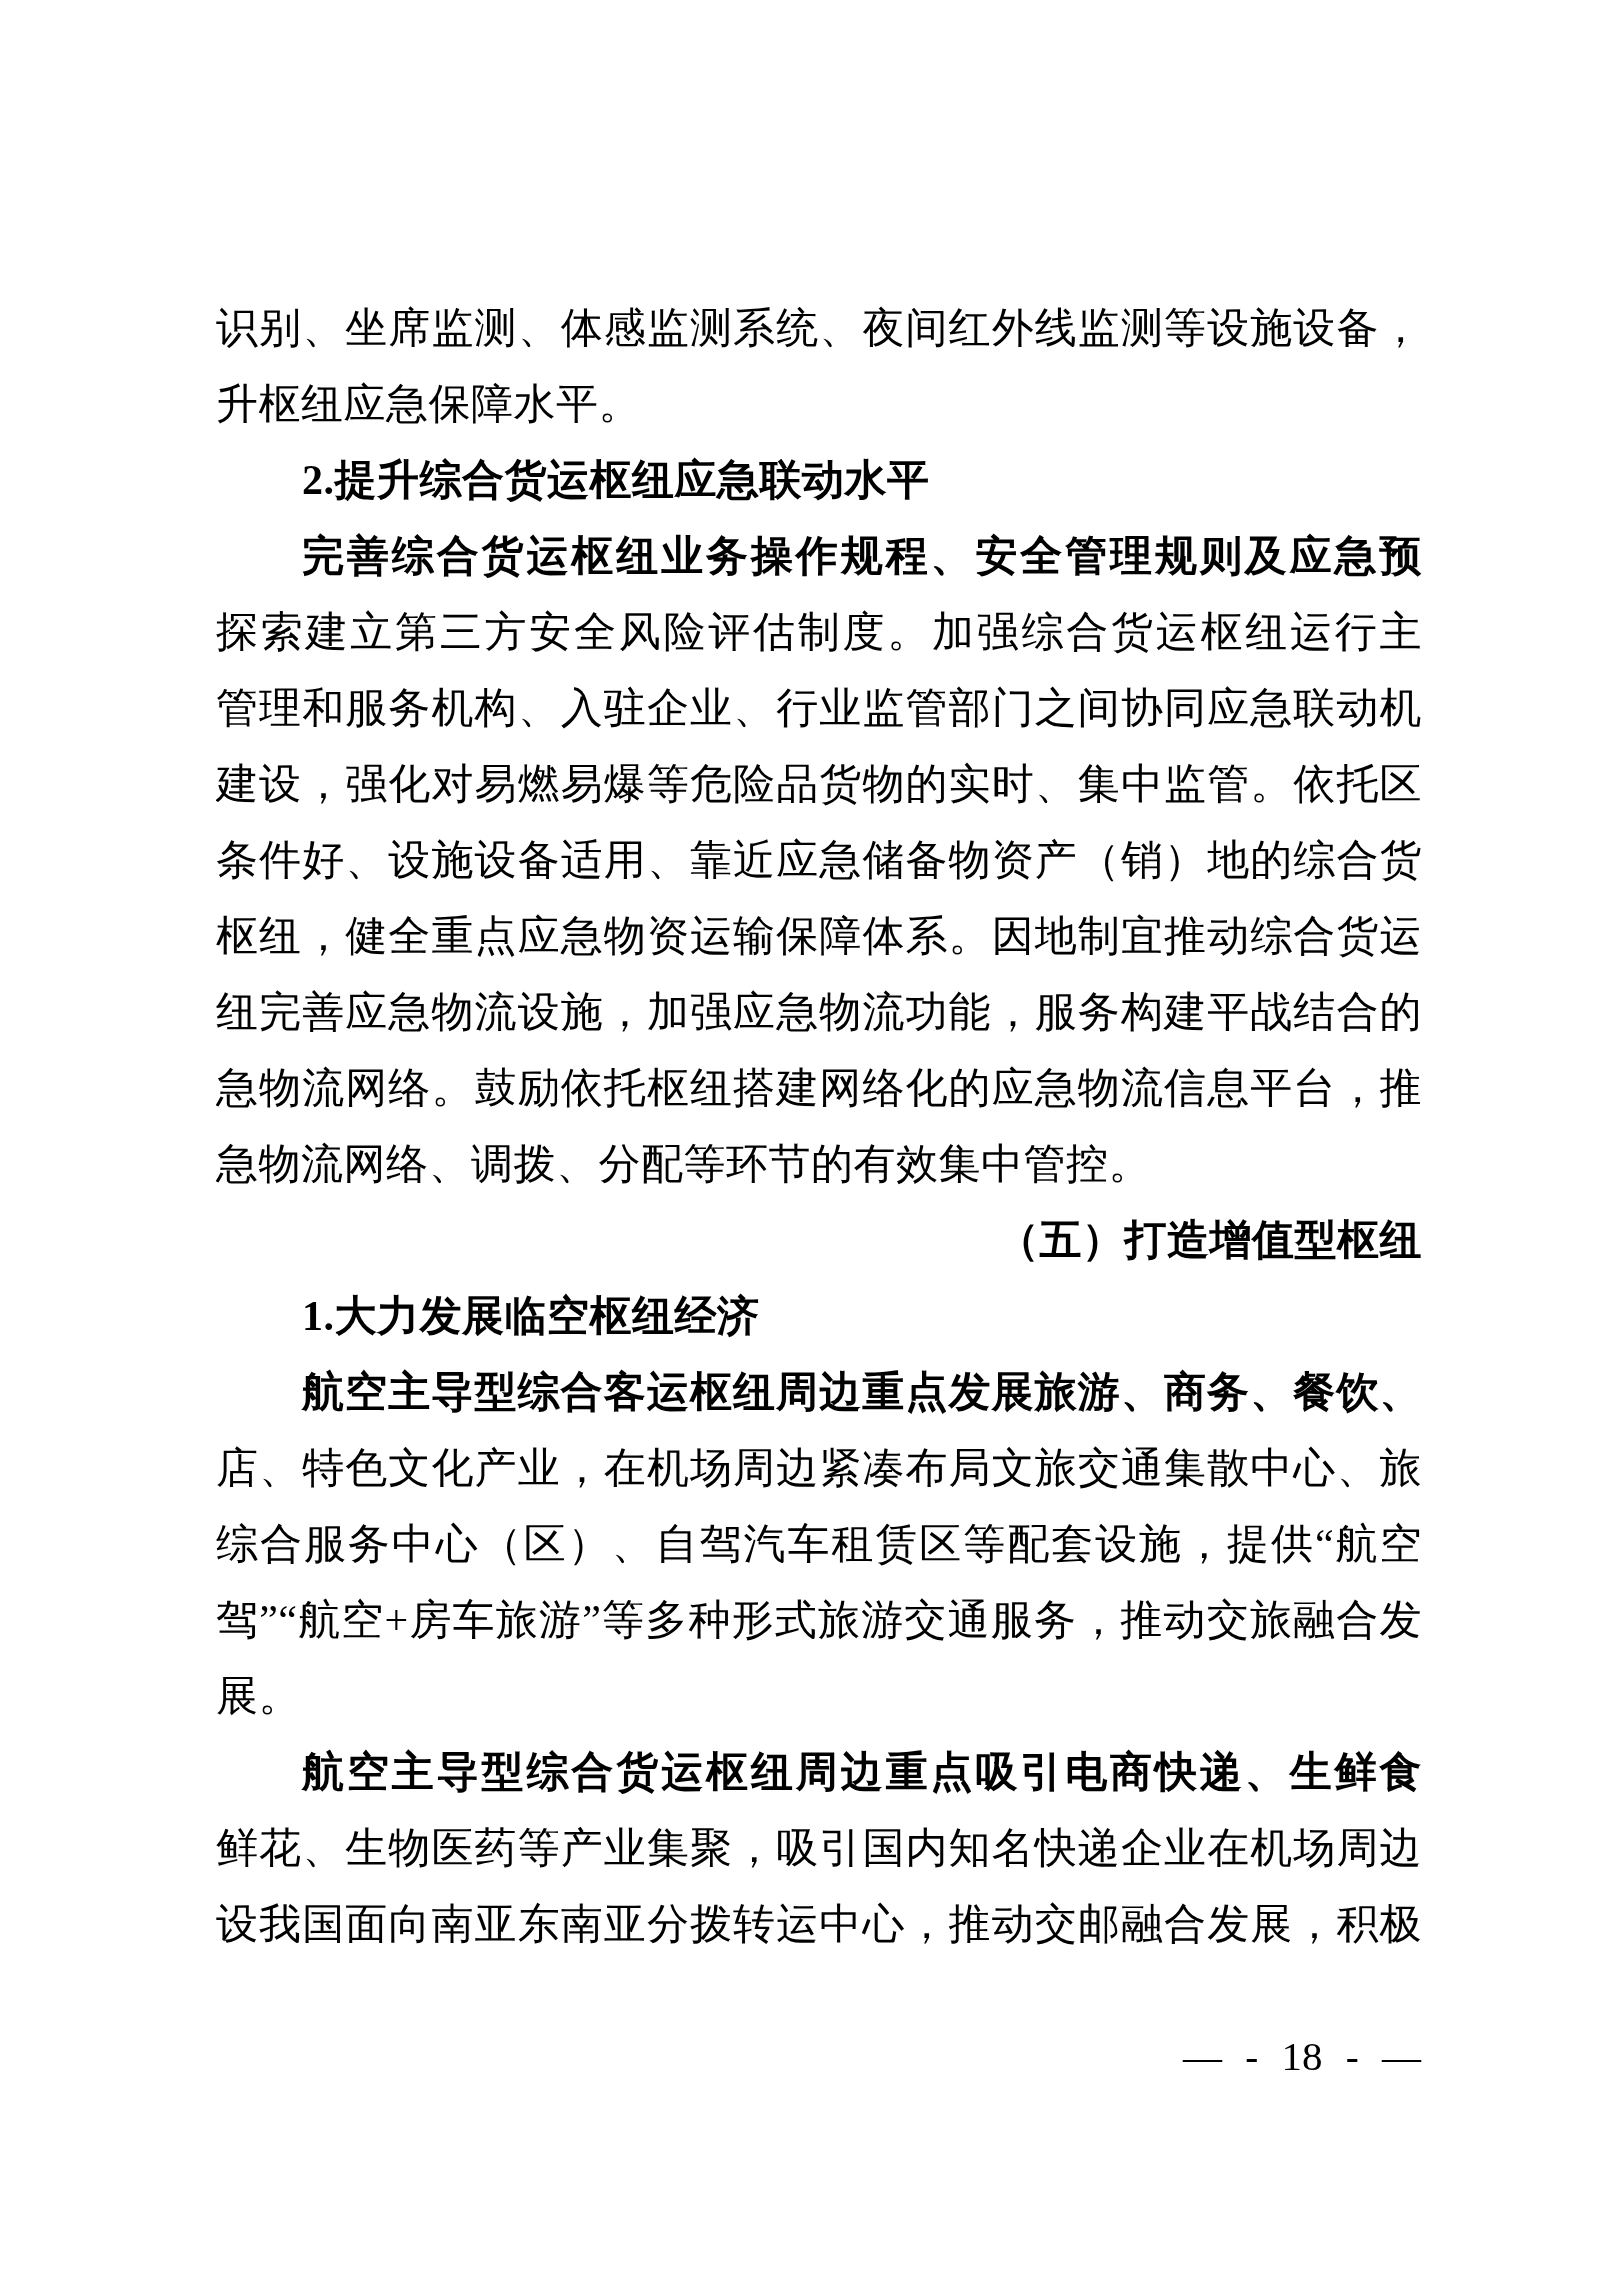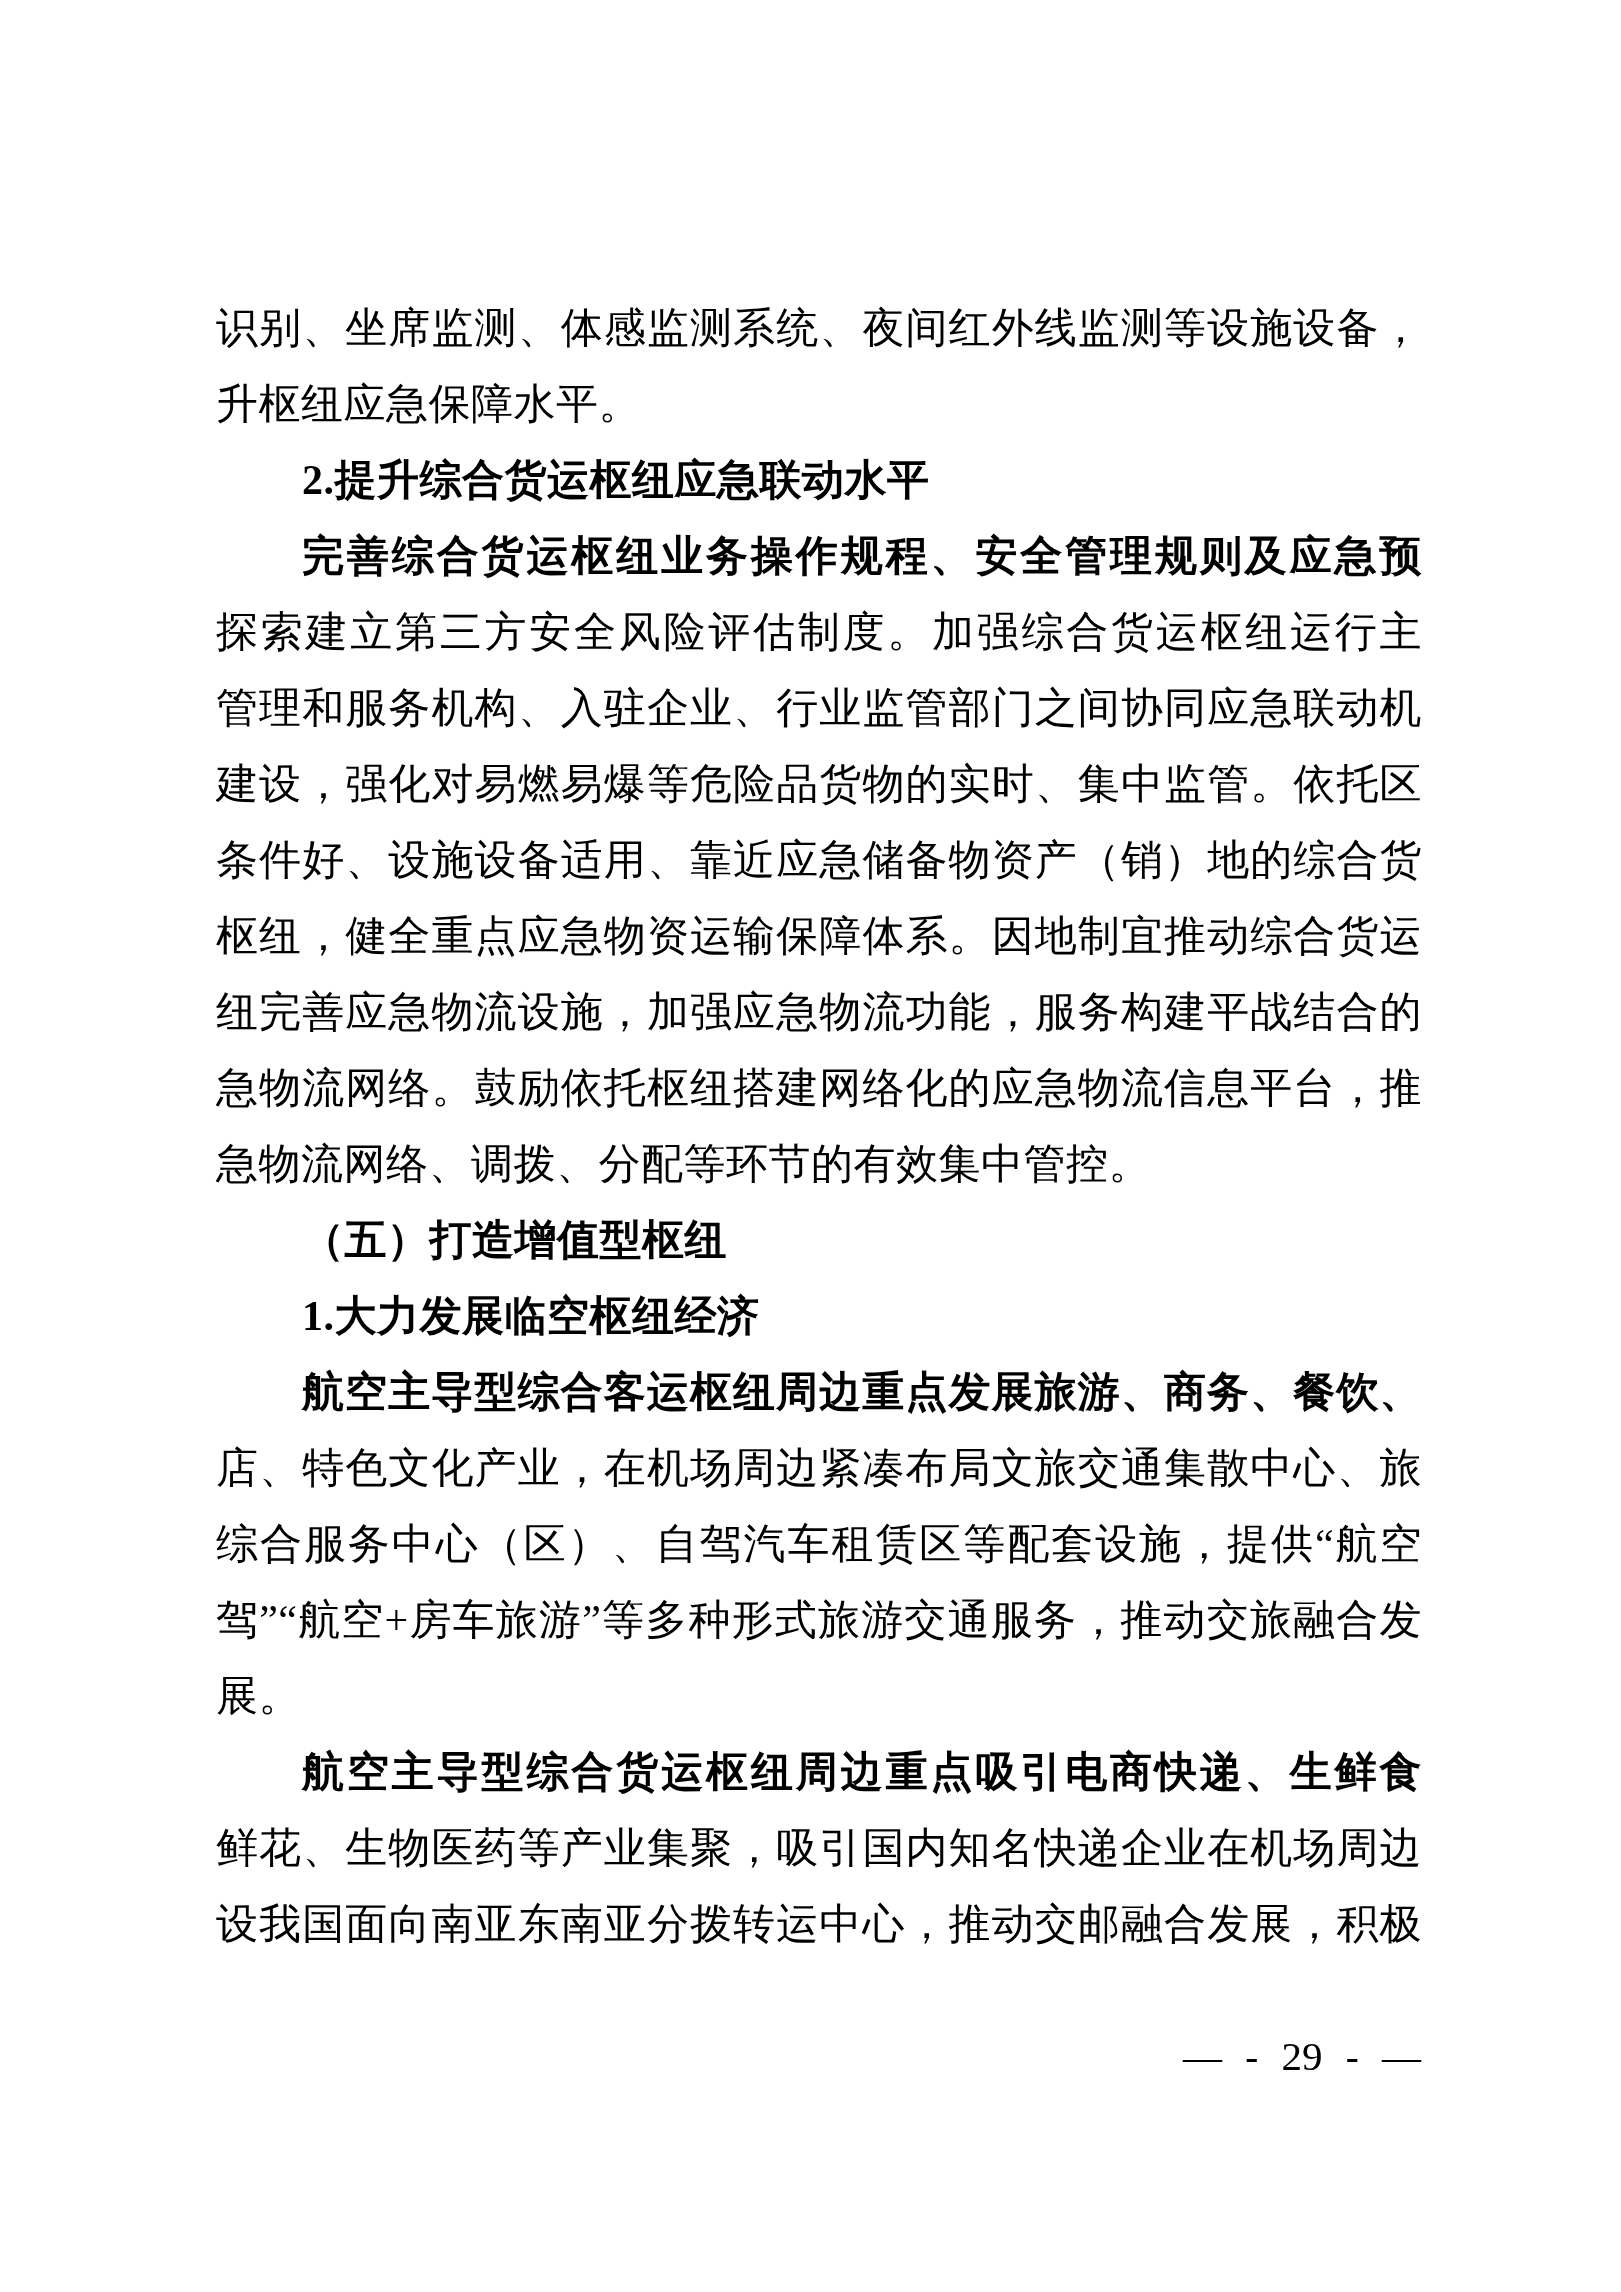--- a/index.html
+++ b/index.html
@@ -34,20 +34,21 @@
     text-align: justify;
     text-align-last: justify;
     overflow: hidden;
   }
   .doc-line.indent {
     text-indent: 86px;
     font-weight: bold;
   }
   .doc-line.bold {
     font-weight: 700;
+    text-align: right;
   }
   .page-footer {
     position: absolute;
     top: 2027px;
     left: 1183px;
     width: 238px;
     height: 59px;
     display: flex;
     align-items: center;
     justify-content: space-between;
@@ -85,18 +86,18 @@
       <div class="doc-line fill">综合服务中心（区）、自驾汽车租赁区等配套设施，提供“航空+自</div>
       <div class="doc-line fill">驾”“航空+房车旅游”等多种形式旅游交通服务，推动交旅融合发</div>
       <div class="doc-line">展。</div>
       <div class="doc-line indent fill">航空主导型综合货运枢纽周边重点吸引电商快递、生鲜食品、</div>
       <div class="doc-line fill">鲜花、生物医药等产业集聚，吸引国内知名快递企业在机场周边建</div>
       <div class="doc-line fill">设我国面向南亚东南亚分拨转运中心，推动交邮融合发展，积极引</div>
     </div>
   <div class="page-footer">
     <span class="dash-long">—</span>
     <span class="dash-short">-</span>
-    <span class="page-num">29</span>
+    <span class="page-num">18</span>
     <span class="dash-short">-</span>
     <span class="dash-long">—</span>
   </div>
 </div>
 
 
 </body></html>

